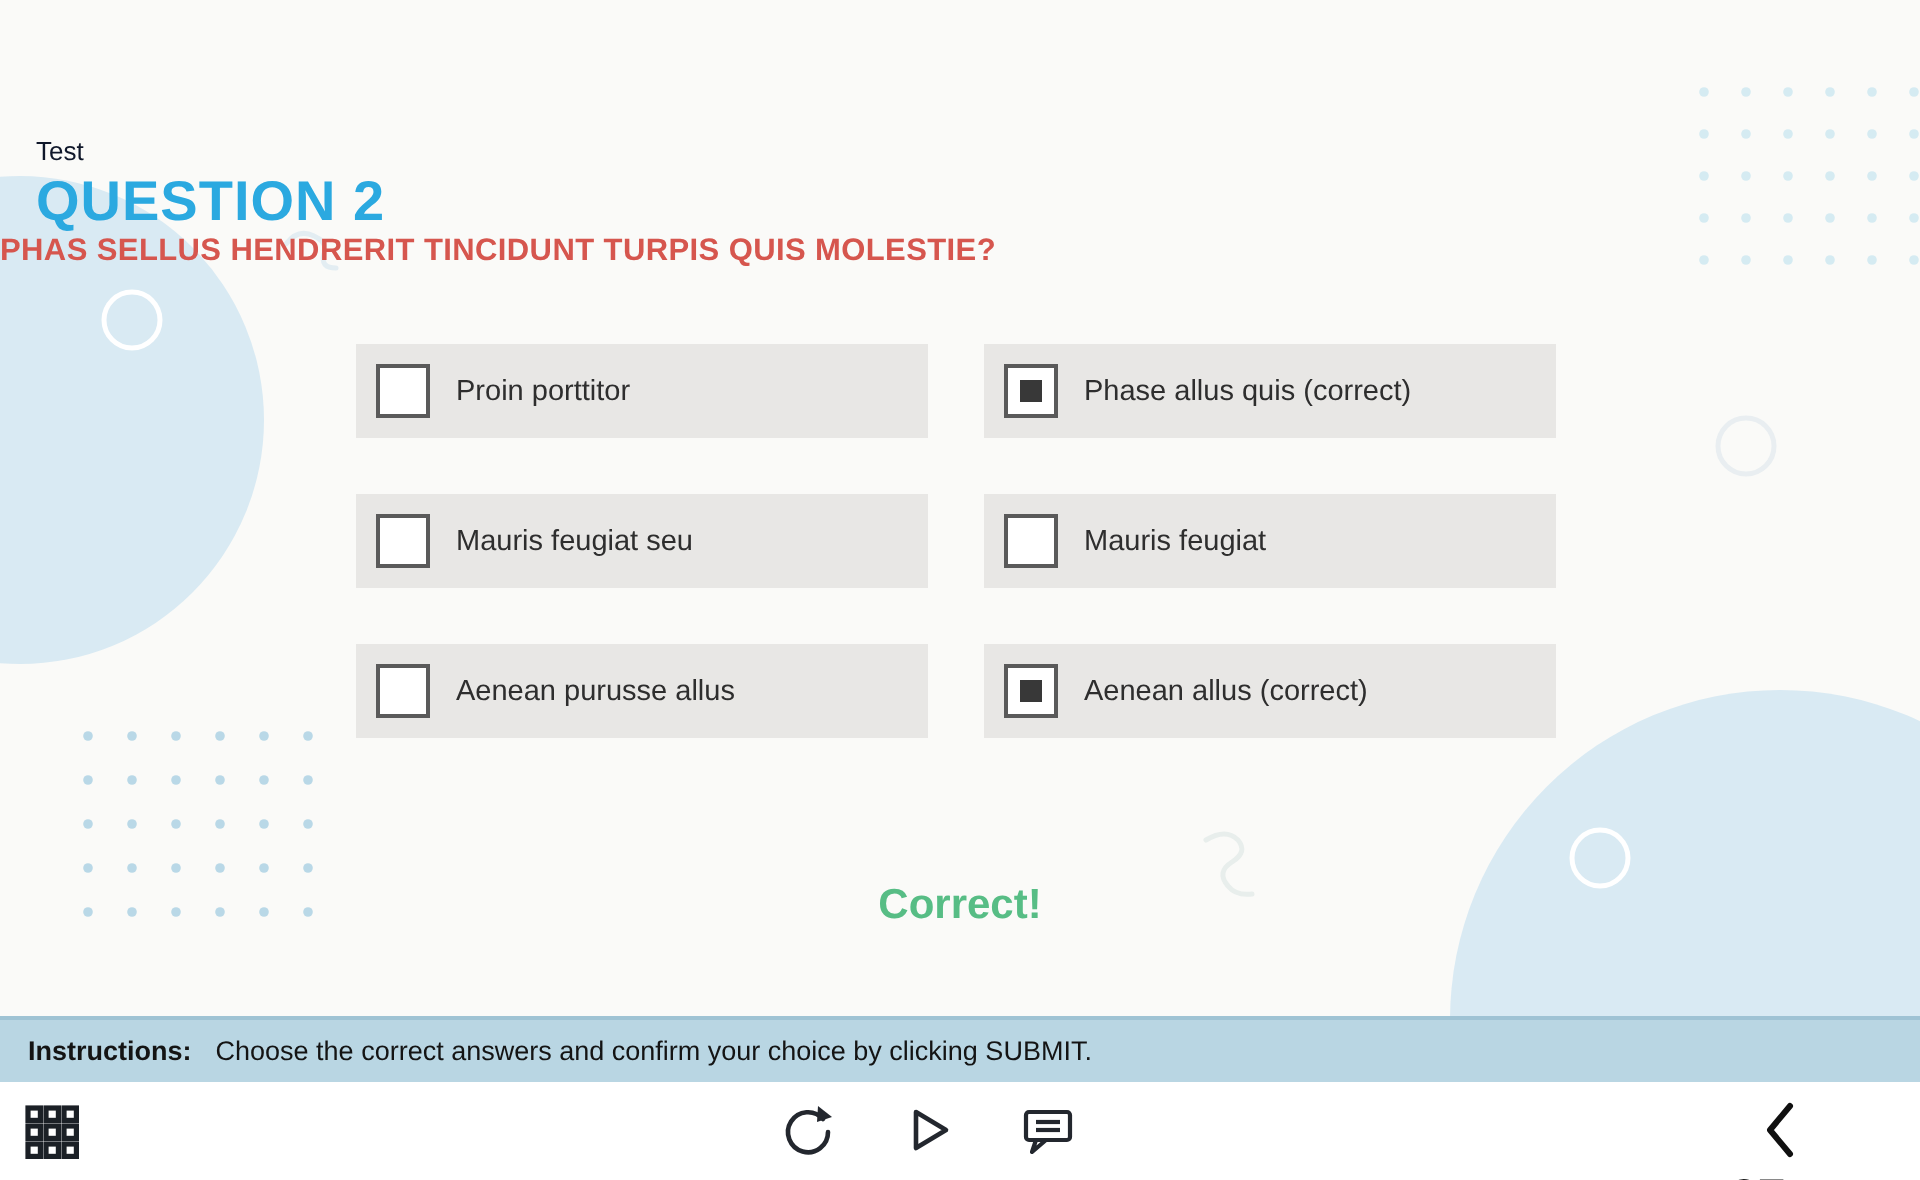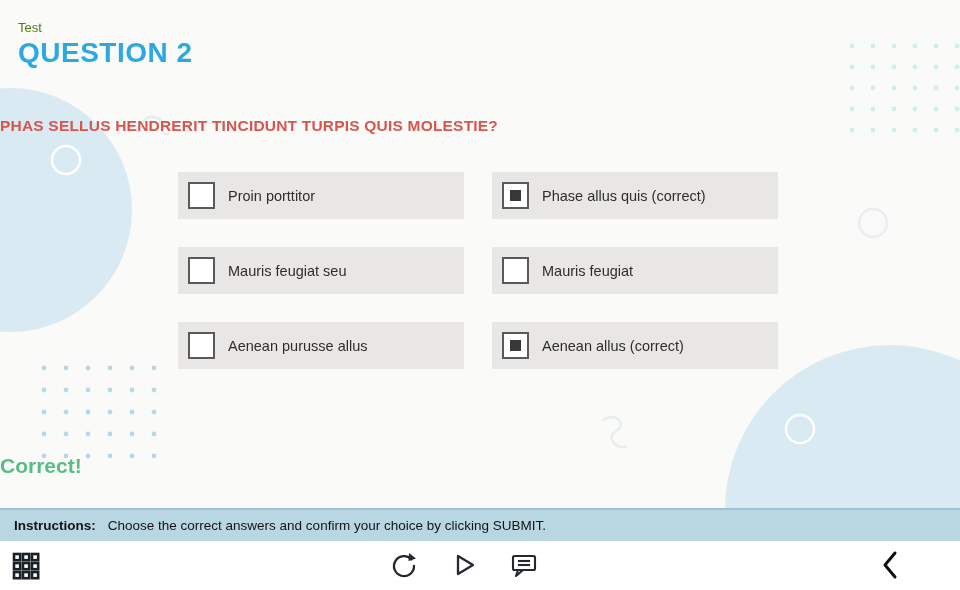--- a/index.html
+++ b/index.html
@@ -11,21 +11,21 @@
     width: 960px; height: 590px;
     background: #fafaf8;
     overflow: hidden;
   }
 
   
   .deco { position: absolute; inset: 0; z-index: 0; pointer-events: none; }
 
   
   .header { position: absolute; top: 20px; left: 18px; z-index: 2; }
-  .pretitle { font-size: 13px; color: #4d7c0f; }
+  .pretitle { font-size: 13px; color: #0f172a; margin-top: 48px; }
   .slide-title {
     margin-top: 2px;
     font-size: 28px; font-weight: bold; color: #2ba9e0;
     letter-spacing: 0.5px;
   }
 
   
   .question {
     position: absolute; top: 117px; left: 0; right: 0; z-index: 2;
     text-align: left;
@@ -54,21 +54,22 @@
     margin-right: 13px;
     display: flex; align-items: center; justify-content: center;
     flex: 0 0 auto;
   }
   .checkbox .mark { display: none; width: 11px; height: 11px; background: #383838; }
   .checkbox.checked .mark { display: block; }
   .option-label { font-size: 14.5px; color: #2e2e2e; }
 
   
   .feedback {
-    position: absolute; top: 454px; left: 0; right: 0; z-index: 2;
+    position: absolute; top: 441px; left: 0; right: 0; z-index: 2;
+    text-align: center;
     font-size: 21px; font-weight: bold; color: #57bd85;
   }
 
   
   .instructions {
     position: absolute; top: 508px; left: 0; right: 0; z-index: 3;
     height: 33px;
     background: #b9d6e3;
     border-top: 2px solid #9fc3d4;
     display: flex; align-items: center;

